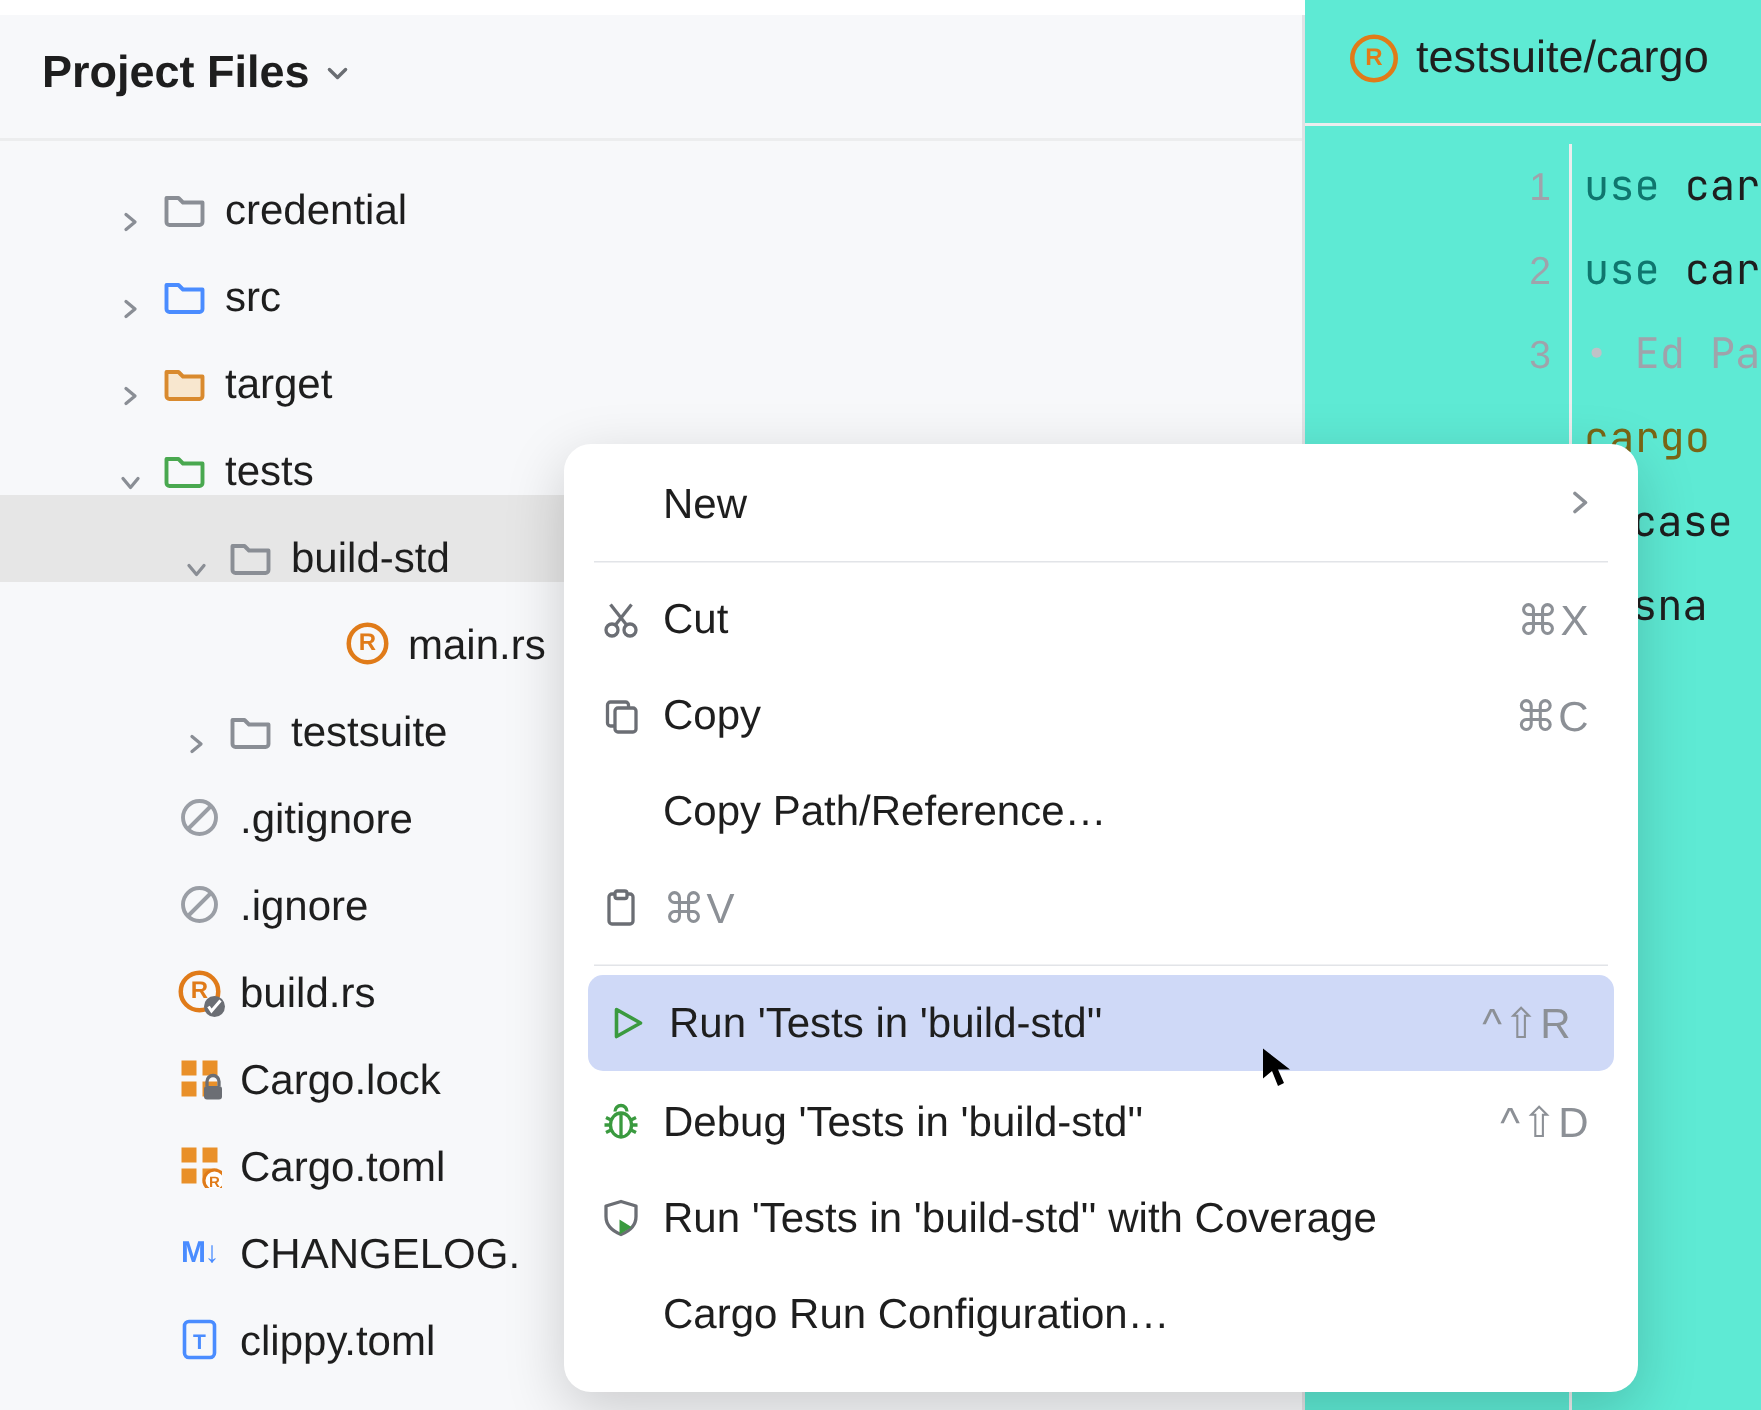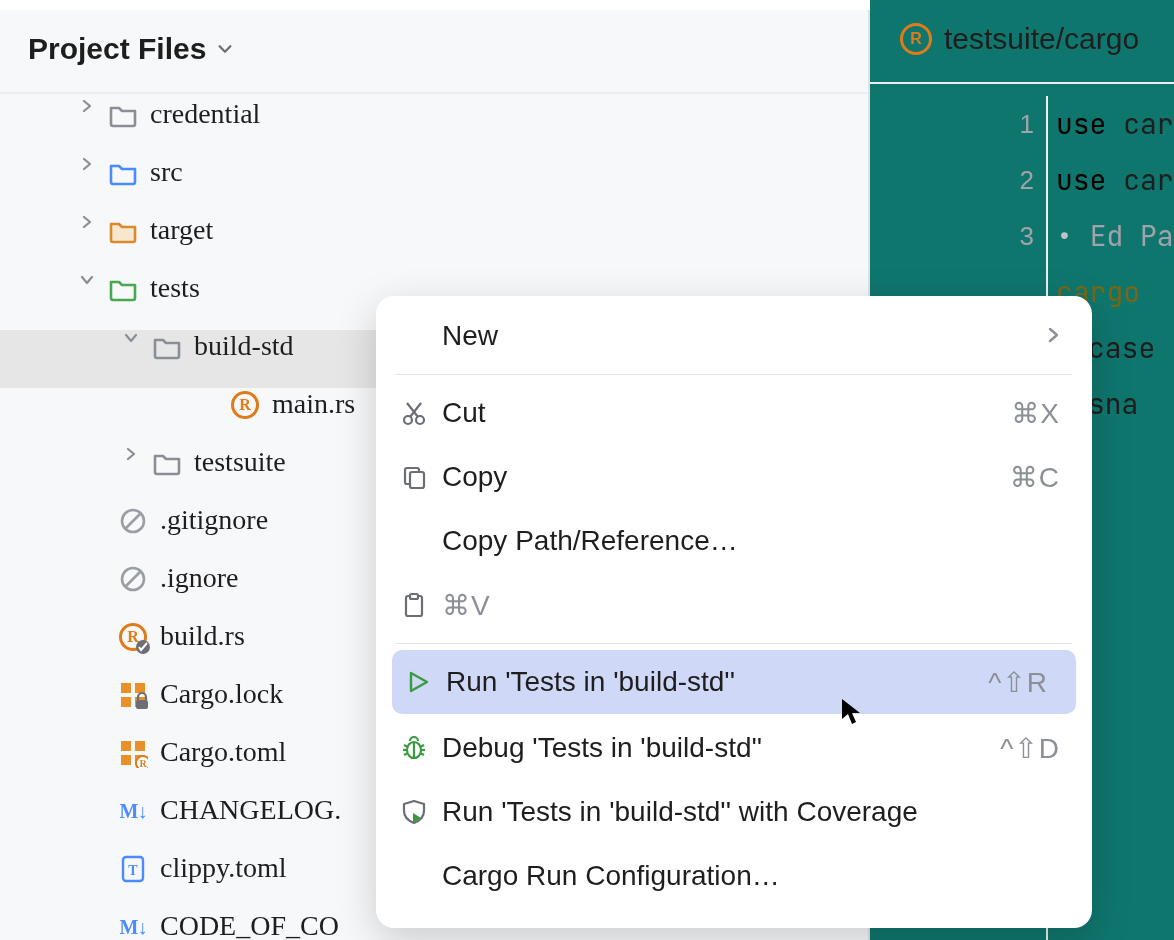--- a/index.html
+++ b/index.html
@@ -32,43 +32,42 @@
   }
   .sidebar-title {
     font-size: 30px;
     font-weight: 700;
   }
   .tree {
     padding-top: 4px;
   }
   .tree-row {
     display: flex;
-    align-items: flex-start;
+    align-items: flex-end;
     height: 58px;
     gap: 10px;
     white-space: nowrap;
-    font-family: Liberation Serif, serif;
   }
   .tree-row.selected {
     background: #e6e6e6;
   }
   .chev { width: 18px; display:inline-flex; justify-content:center; color:#6a6d72; }
   .ic   { width: 34px; height: 34px; display:inline-flex; align-items:center; justify-content:center; flex-shrink:0; }
   .lbl  { font-size: 28px; }
   .ind0 { padding-left: 78px; }
   .ind1 { padding-left: 122px; }
   .ind2 { padding-left: 200px; }
   .ind3 { padding-left: 88px; }
 
   
   .editor {
     position: absolute;
     left: 870px; top: 0;
     width: 304px; height: 940px;
-    background: #0f766e;
+    background: #5eead4;
   }
   .editor-tab {
     display: flex;
     align-items: center;
     gap: 12px;
     padding: 22px 0 26px 30px;
     border-bottom: 2px solid #ecedee;
     overflow: hidden;
   }
   .editor-tab .fname { font-size: 30px; color:#1e1e1e; white-space: nowrap; }
@@ -111,21 +110,21 @@
   .code {
     position: absolute;
     left: 1056px; top: 96px;
     width: 200px;
     font-family: Menlo, "JetBrains Mono", monospace;
     font-size: 28px;
     line-height: 56px;
     white-space: nowrap;
     overflow: hidden;
   }
-  .kw   { color:#000000; font-weight:400; }
+  .kw   { color:#0f766e; font-weight:400; }
   .fnname { color:#796616; }
 
   
   .ctx {
     position: absolute;
     left: 376px; top: 296px;
     width: 716px;
     background: #fff;
     border-radius: 18px;
     box-shadow: 0 12px 40px rgba(0,0,0,0.18);

